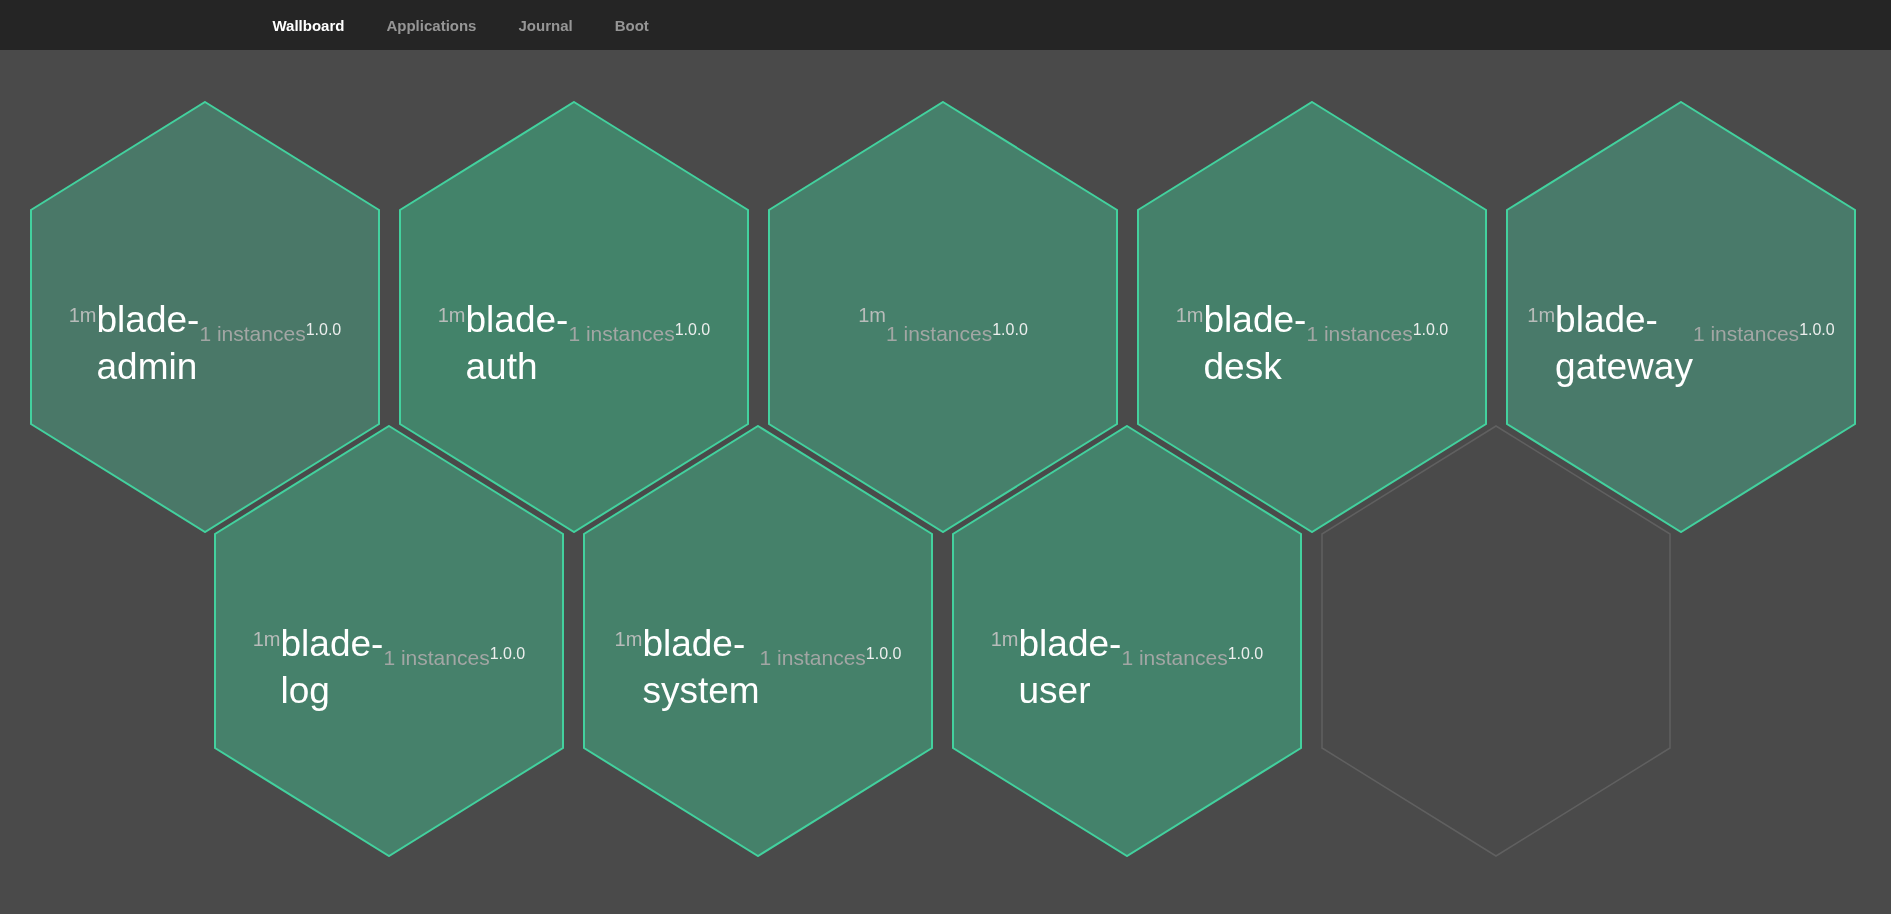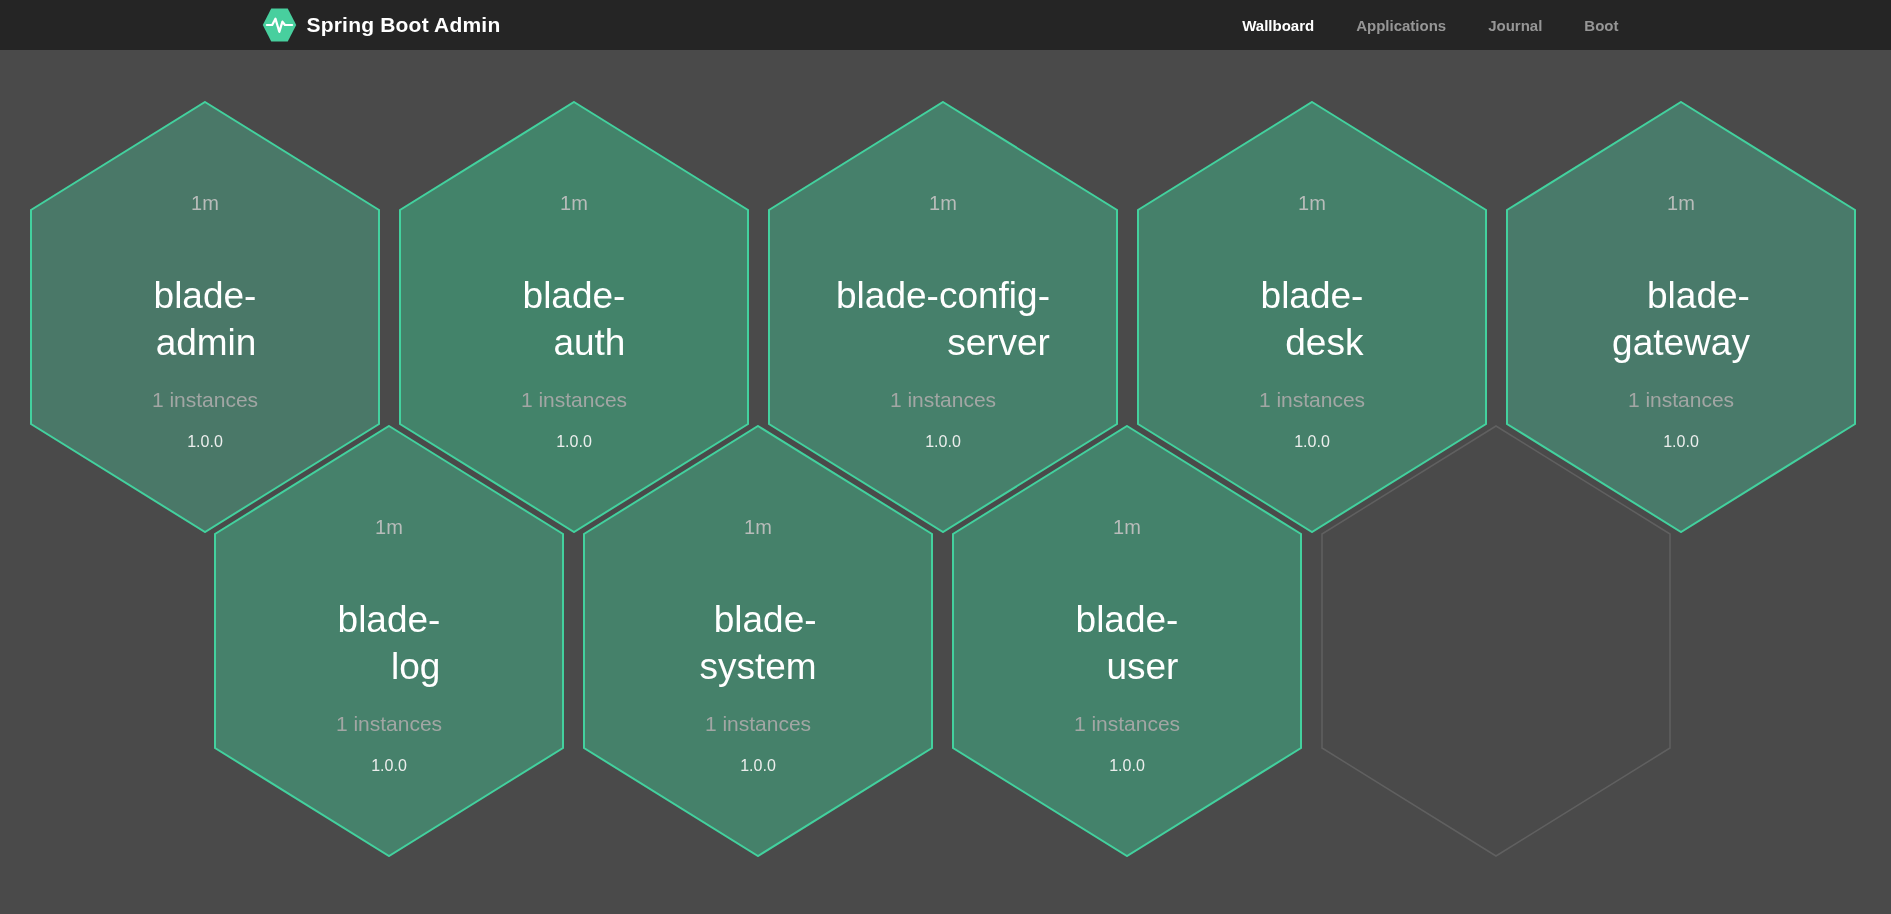--- a/index.html
+++ b/index.html
@@ -96,25 +96,25 @@
   .hex-poly-empty {
     fill: none;
     stroke: var(--empty_hex_border);
     stroke-width: 1.5;
   }
   .hex-empty { cursor: default; }
   .hex-content {
     position: absolute;
     inset: 0;
     display: flex;
-    flex-direction: column;
+    flex-direction: row;
     align-items: center;
     justify-content: center;
     padding-top: 12px;
-    text-align: right;
+    text-align: left;
   }
   .hex-uptime {
     font-size: 20px;
     line-height: 26px;
     color: var(--text_uptime);
     margin-bottom: 16px;
   }
   .hex-name {
     font-size: 37px;
     line-height: 47px;
@@ -134,27 +134,20 @@
     line-height: 30px;
     color: var(--text_version);
     margin-top: 14px;
   }
 </style>
 </head>
 <body>
 
 <header class="navbar">
   <div class="navbar-inner">
-    <div class="brand">
-      <svg class="brand-logo" viewBox="0 0 36 36">
-        <polygon points="9.5,1 26.5,1 35.2,18 26.5,35 9.5,35 0.8,18" fill="#48cf9e"></polygon>
-        <polyline points="5,18 10.5,18 13.8,11.5 17.8,25 21,14.5 23.6,18 31,18" fill="none" stroke="#ffffff" stroke-width="2.3" stroke-linecap="round" stroke-linejoin="round"></polyline>
-      </svg>
-      <span class="brand-title">Spring Boot Admin</span>
-    </div>
     <ul class="nav-menu">
       <li class="nav-item active">Wallboard</li>
       <li class="nav-item">Applications</li>
       <li class="nav-item">Journal</li>
       <li class="nav-item">Boot</li>
     </ul>
   </div>
 </header>
 
 <main class="wallboard">
@@ -184,22 +177,20 @@
       <div class="hex-version">1.0.0</div>
     </div>
   </div>
 
   <div class="hex" style="left:768px;top:51px">
     <svg viewBox="0 0 350 432">
       <polygon class="hex-poly" points="175,1 349,109 349,323 175,431 1,323 1,109" fill="#46806b"></polygon>
     </svg>
     <div class="hex-content">
       <div class="hex-uptime">1m</div>
-      <div class="hex-name">blade-config-
-server</div>
       <div class="hex-instances">1 instances</div>
       <div class="hex-version">1.0.0</div>
     </div>
   </div>
 
   <div class="hex" style="left:1137px;top:51px">
     <svg viewBox="0 0 350 432">
       <polygon class="hex-poly" points="175,1 349,109 349,323 175,431 1,323 1,109" fill="#45806a"></polygon>
     </svg>
     <div class="hex-content">

